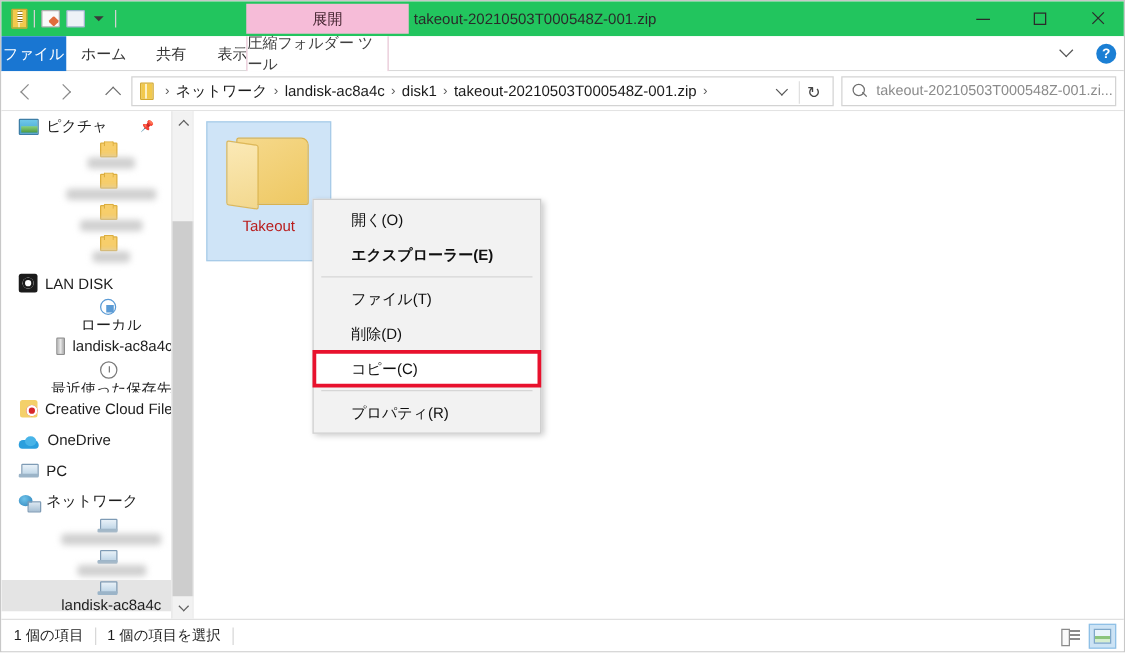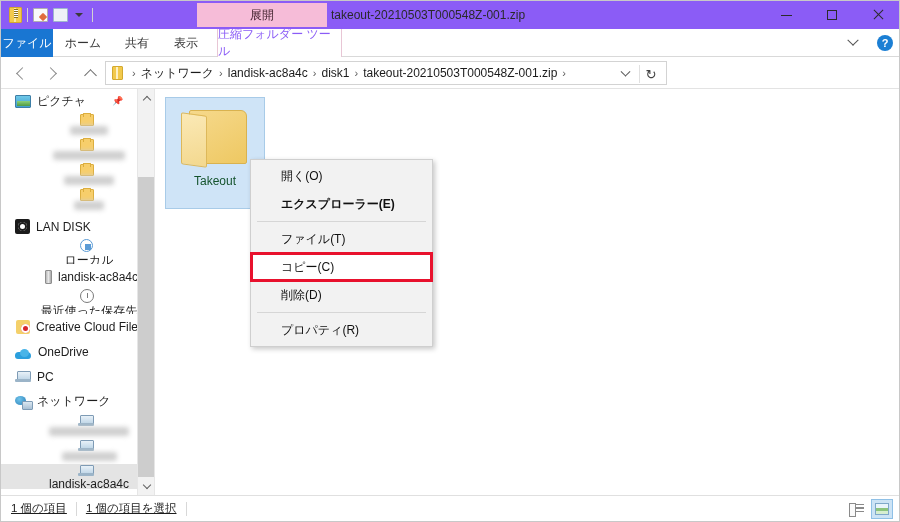--- a/index.html
+++ b/index.html
@@ -15,21 +15,21 @@
     position: relative;
     width: 900px; height: 522px;
     background: #fff;
     border: 1px solid #c8c8c8;
     overflow: hidden;
   }
 
   
   .titlebar {
     position: absolute; left: 0; top: 0; width: 900px; height: 28px;
-    background: #8b5cf6;
+    background: #22c55e;
     padding-left: 16px;
   }
   .qat {
     position: absolute; left: 8px; top: 0; height: 28px;
     display: flex; align-items: center; gap: 5px;
   }
   .qat-zip {
     width: 13px; height: 16px;
     background: linear-gradient(90deg,#f2c94c 0 38%, #fbe6a2 38% 52%, #f2c94c 52% 100%);
     border: 1px solid #d3a92f; border-radius: 1px;
@@ -98,23 +98,23 @@
   }
   .tab {
     position: absolute; top: 0; height: 28px;
     display: flex; align-items: center; justify-content: center;
     font-size: 12px; color: #333;
   }
   .tab.home   { left: 56px;  width: 52px; }
   .tab.share  { left: 112px; width: 48px; }
   .tab.view   { left: 162px; width: 46px; }
   .tab.ctxtool{
-    left: 216px; width: 125px; height: 28px;
+    left: 196px; width: 114px; height: 28px;
     background: #fff; border-left: 1px solid #e8c6d5; border-right: 1px solid #e8c6d5;
-    color: #8b5cf6;
+    color: #404040;
   }
   .ribbon-collapse {
     position: absolute; right: 36px; top: 0; width: 24px; height: 28px;
     display: flex; align-items: center; justify-content: center;
   }
   .chev-dn {
     width: 8px; height: 8px; border-right: 1.4px solid #555; border-bottom: 1.4px solid #555;
     transform: rotate(45deg) translate(-2px,-2px);
   }
   .help-btn {
@@ -322,21 +322,21 @@
     border: 1px solid #d9b24f;
     border-radius: 2px 6px 2px 2px;
   }
   .big-folder .front {
     position: absolute; left: 0; top: 6px; width: 26px; height: 52px;
     background: linear-gradient(160deg,#fbe9b6,#f3d88e);
     border: 1px solid #ddb85a;
     transform: skewY(8deg);
     border-radius: 2px;
   }
-  .tile-label { margin-top: 8px; font-size: 12px; color: #14532d; }
+  .tile-label { margin-top: 8px; font-size: 12px; color: #b91c1c; }
 
   
   .ctxmenu {
     position: absolute; left: 249px; top: 158px; width: 183px;
     background: #f2f2f2; border: 1px solid #cfcfcf;
     box-shadow: 2px 2px 5px rgba(0,0,0,0.22);
     padding: 2px 0;
     z-index: 40;
   }
   .mi {
@@ -351,21 +351,21 @@
     border: 3px solid #e8112d; background: transparent; pointer-events: none;
   }
   .mi.white { background: #fff; }
 
   
   .statusbar {
     position: absolute; left: 0; bottom: 0; width: 900px; height: 26px;
     background: #fff; border-top: 1px solid #e0e0e0;
     display: flex; align-items: center;
   }
-  .st-text { font-size: 11.5px; color: #1d1d1d; margin-left: 10px; text-decoration: underline; }
+  .st-text { font-size: 11.5px; color: #1d1d1d; margin-left: 10px; }
   .st-div { width: 1px; height: 14px; background: #d8d8d8; margin: 0 9px; }
   .view-btns { position: absolute; right: 8px; top: 3px; display: flex; gap: 4px; }
   .vbtn {
     width: 22px; height: 20px; display: flex; align-items: center; justify-content: center;
   }
   .vbtn.active { background: #cce3f5; border: 1px solid #8fc0e6; }
   .vb-details { width: 15px; height: 12px; position: relative; }
   .vb-details:before {
     content: ""; position: absolute; left: 0; top: 0; width: 5px; height: 12px;
     border: 1px solid #8a8a8a; background: #fafafa;
@@ -465,20 +465,24 @@
       <span class="crumb">takeout-20210503T000548Z-001.zip</span>
       <span class="crumb-sep">›</span>
 
       <div class="crumb-vdiv"></div>
       <div class="crumb-caret">
         <div class="chev-sm"></div>
       </div>
       <div class="refresh-btn">↻</div>
     </div>
 
+    <div class="searchbox">
+      <div class="search-ico"></div>
+      <div class="search-ph">takeout-20210503T000548Z-001.zi...</div>
+    </div>
   </div>
 
   <div class="sidebar">
       <div class="nav-item">
         <span class="ni-ico ico-pictures"></span>
         <span class="lbl">ピクチャ</span>
         <span class="pin" style="font-size: 9px;">📌</span>
       </div>
       <div class="nav-item indent1">
         <span class="ni-ico ico-folder"></span>
@@ -568,25 +572,25 @@
         <div class="mi">開く(O)</div>
       </div>
       <div class="mi-wrap">
         <div class="mi bold">エクスプローラー(E)</div>
       </div>
       <div class="mi-sep"></div>
       <div class="mi-wrap">
         <div class="mi">ファイル(T)</div>
       </div>
       <div class="mi-wrap">
+        <div class="mi">削除(D)</div>
+      </div>
+      <div class="mi-wrap">
         <div class="mi white">コピー(C)</div>
         <div class="mi-hl" style="border-color: rgb(232, 17, 45);"></div>
-      </div>
-      <div class="mi-wrap">
-        <div class="mi">削除(D)</div>
       </div>
       <div class="mi-sep"></div>
       <div class="mi-wrap">
         <div class="mi">プロパティ(R)</div>
       </div>
     </div>
 
   <div class="statusbar">
     <div class="st-text">1 個の項目</div>
     <div class="st-div"></div>

